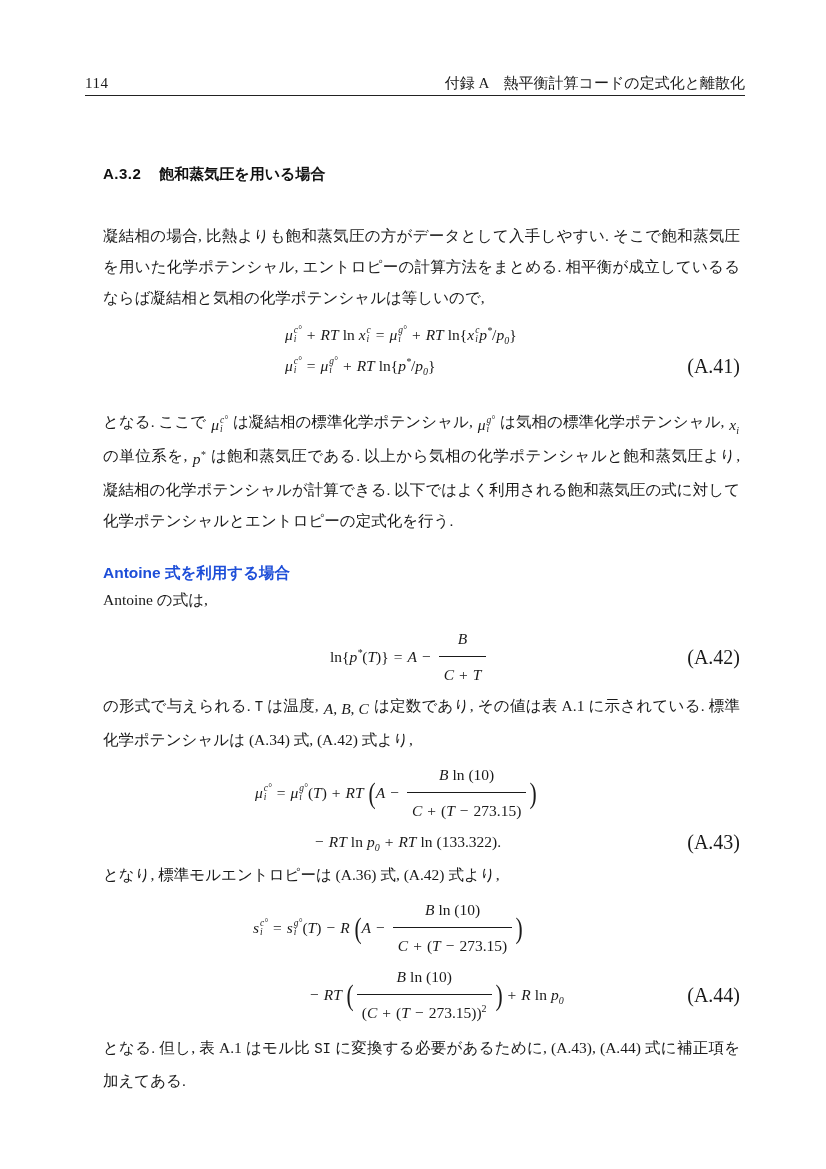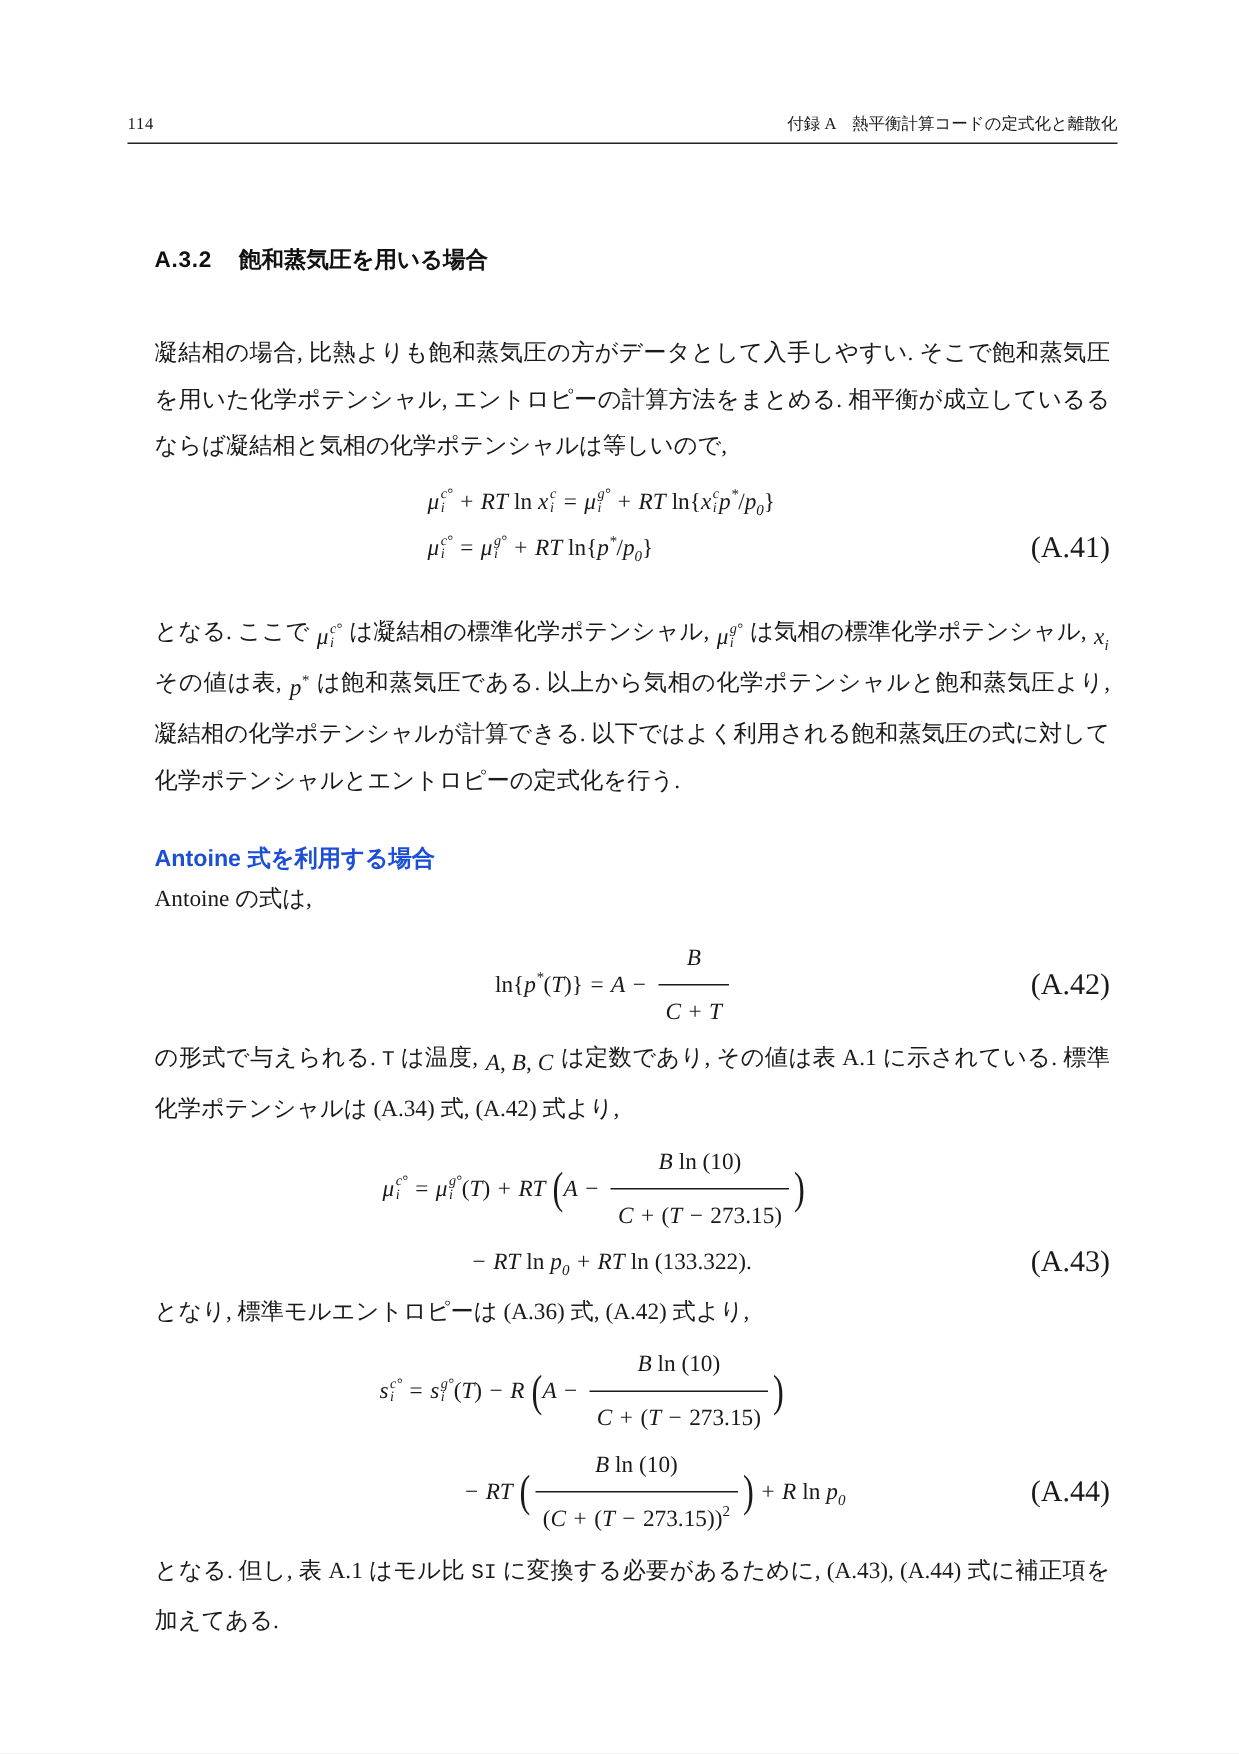--- a/index.html
+++ b/index.html
@@ -6,21 +6,21 @@
   .page{
     width:826px;height:1169px;position:relative;margin:0 auto;
     background:#ffffff;overflow:hidden;color:#1a1a1a;
     font-family:"Liberation Serif","DejaVu Serif",serif;
   }
   
   .running-header{
     position:absolute;top:74px;left:85px;width:660px;
     display:flex;justify-content:space-between;align-items:flex-end;
     border-bottom:1.3px solid #222;padding-bottom:3px;
-    font-size:11px;line-height:18px;
+    font-size:15px;line-height:18px;
   }
   .pageno{letter-spacing:0.5px;}
   
   .content{
     position:absolute;left:103px;top:0;width:637px;
     font-size:15.5px;line-height:31px;
   }
   h2.section-heading{
     margin:161px 0 0 0;
     font-family:"Liberation Sans","DejaVu Sans",sans-serif;
@@ -167,21 +167,21 @@
         </span><span> は凝結相の標準化学ポテンシャル, </span><span class="imath">
           <span class="mss">
             <span class="mi">μ</span>
             <span class="mstack">
               <span class="ms-t">g°</span>
               <span class="ms-b">i</span>
             </span>
           </span>
         </span><span> は気相の標準化学ポテンシャル, </span><span class="imath">
           <span class="mi">x<sub>i</sub></span>
-        </span><span> その値は表, </span><span class="imath">
+        </span><span> の単位系を, </span><span class="imath">
           <span class="mi">p<sup>*</sup></span>
         </span><span> は飽和蒸気圧である. 以上から気相の化学ポテンシャルと飽和蒸気圧より, 凝結相の化学ポテンシャルが計算できる. 以下ではよく利用される飽和蒸気圧の式に対して化学ポテンシャルとエントロピーの定式化を行う.</span></p>
 
     <h3 class="sub-heading">Antoine 式を利用する場合</h3>
 
     <p class="body-p" style="">Antoine の式は,</p>
 
     <div class="eq" style="margin-top:8px">
       <div class="eq-line tall">
         <span class="math" style="margin-left:227px">

